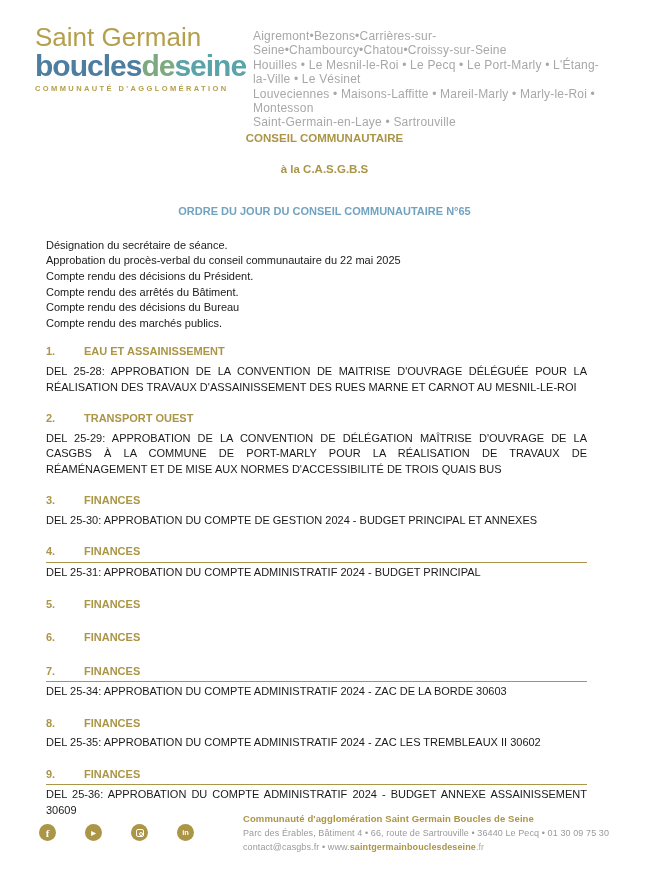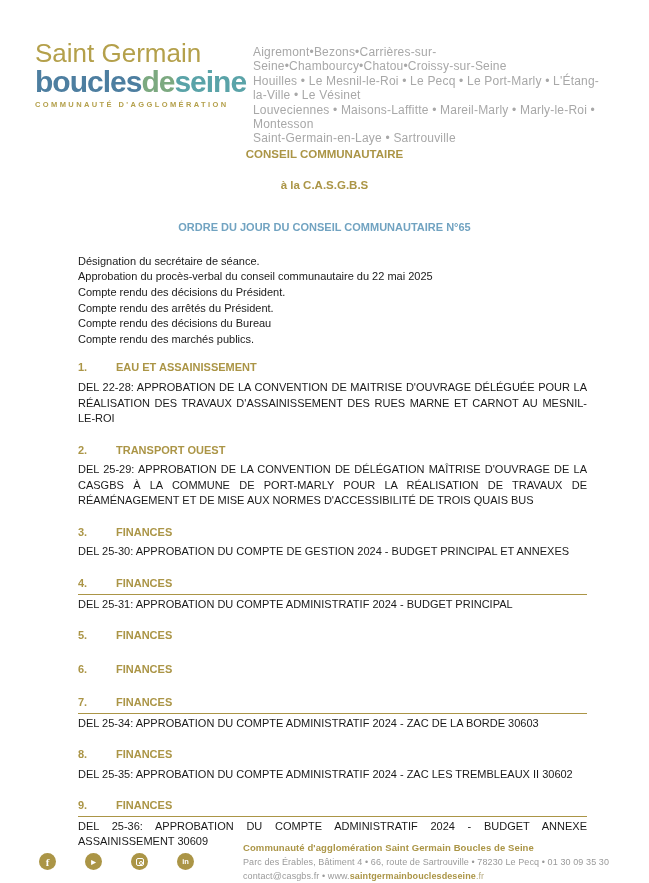--- a/index.html
+++ b/index.html
@@ -7,21 +7,21 @@
   .page {
     position: relative;
     width: 649px; height: 883px;
     margin: 0 auto;
     background: #ffffff;
     font-family: "Liberation Sans", sans-serif;
     color: #1a1a1a;
     overflow: hidden;
   }
   
-  .header { display: flex; padding: 40px 44px 0 35px; }
+  .header { display: flex; padding: 24px 44px 0 35px; }
   .logo { width: 200px; line-height: 1; }
   .logo-line1 { font-size: 26px; color: #b4a04b; letter-spacing: 0px; font-weight: 400; }
   .logo-line2 { font-size: 30px; font-weight: 700; letter-spacing: -1px; margin-top: 1px; }
   .logo-boucles { color: #4d7ea0; }
   .logo-de { color: #7ca980; }
   .logo-seine { color: #5aa3a8; }
   .logo-line3 { font-size: 7.5px; color: #b4a04b; letter-spacing: 2.4px; margin-top: 4px; font-weight: 700; }
   .communes {
     margin-left: auto; width: 352px;
     font-size: 12px; line-height: 14.4px;
@@ -30,36 +30,36 @@
   }
   
   .titles { text-align: center; }
   .title-gold { color: #ab9546; font-weight: 700; font-size: 11.5px; line-height: 16.5px; }
   .title-place { margin-top: 15px; }
   .main-title {
     margin-top: 27px;
     color: #71a3c1; font-weight: 700; font-size: 11px;
   }
   
-  .content { padding: 21px 62px 0 78px; }
+  .content { padding: 21px 62px 0 46px; }
   .preamble { font-size: 11px; line-height: 15.6px; color: #1a1a1a; }
   .items { margin-top: 13px; }
   .item { margin-bottom: 16px; }
   .item-heading {
     display: flex; color: #ab9546; font-weight: 700;
     font-size: 11px; line-height: 15.5px; padding-bottom: 2px;
   }
   .item-heading.underlined { border-bottom: 1px solid #ab9546; }
   .item-num { width: 38px; flex: 0 0 38px; }
   .item-body {
     font-size: 11px; line-height: 15.6px; color: #1a1a1a;
     text-align: justify; margin-top: 2px;
   }
   
-  .footer { position: absolute; left: 0; right: 0; bottom: 0; display: flex; align-items: center; }
+  .footer { position: absolute; left: 0; right: 0; bottom: 29px; display: flex; align-items: center; }
   .social { display: flex; gap: 29px; margin-left: 39px; width: 175px; flex: 0 0 auto; align-items: center; }
   .sicon {
     width: 17px; height: 17px; border-radius: 50%;
     background: #ab9546; color: #ffffff;
     display: flex; align-items: center; justify-content: center;
     font-size: 9px; font-weight: 700; cursor: pointer;
   }
   .sicon.fb::before { content: "f"; font-family: "Liberation Serif", serif; font-size: 11px; }
   .sicon.yt::before { content: "\25B6"; font-size: 6px; }
   .sicon.ig { position: relative; }
@@ -94,33 +94,33 @@
     <div class="title-gold">CONSEIL COMMUNAUTAIRE</div>
     <div class="title-gold title-place">à la C.A.S.G.B.S</div>
     <div class="main-title">ORDRE DU JOUR DU CONSEIL COMMUNAUTAIRE N°65</div>
   </div>
 
   <div class="content">
     <div class="preamble">
       <div>Désignation du secrétaire de séance.</div>
       <div>Approbation du procès-verbal du conseil communautaire du 22 mai 2025</div>
       <div>Compte rendu des décisions du Président.</div>
-      <div>Compte rendu des arrêtés du Président.</div>
+      <div>Compte rendu des arrêtés du Bâtiment.</div>
       <div>Compte rendu des décisions du Bureau</div>
       <div>Compte rendu des marchés publics.</div>
     </div>
 
     <div class="items">
 
       <div class="item">
         <div class="item-heading">
           <span class="item-num">1.</span>
           <span>EAU ET ASSAINISSEMENT</span>
         </div>
-        <div class="item-body">DEL 22-28: APPROBATION DE LA CONVENTION DE MAITRISE D'OUVRAGE DÉLÉGUÉE POUR LA RÉALISATION DES TRAVAUX D'ASSAINISSEMENT DES RUES MARNE ET CARNOT AU MESNIL-LE-ROI</div>
+        <div class="item-body">DEL 25-28: APPROBATION DE LA CONVENTION DE MAITRISE D'OUVRAGE DÉLÉGUÉE POUR LA RÉALISATION DES TRAVAUX D'ASSAINISSEMENT DES RUES MARNE ET CARNOT AU MESNIL-LE-ROI</div>
       </div>
 
       <div class="item">
         <div class="item-heading">
           <span class="item-num">2.</span>
           <span>TRANSPORT OUEST</span>
         </div>
         <div class="item-body">DEL 25-29: APPROBATION DE LA CONVENTION DE DÉLÉGATION MAÎTRISE D'OUVRAGE DE LA CASGBS À LA COMMUNE DE PORT-MARLY POUR LA RÉALISATION DE TRAVAUX DE RÉAMÉNAGEMENT ET DE MISE AUX NORMES D'ACCESSIBILITÉ DE TROIS QUAIS BUS</div>
       </div>
 
@@ -185,18 +185,18 @@
     <div class="social">
       <div class="sicon fb"></div>
       <div class="sicon yt"></div>
       <div class="sicon ig">
           <span class="cam"></span>
         </div>
       <div class="sicon li"></div>
     </div>
     <div class="footer-text">
       <div class="footer-org">Communauté d'agglomération Saint Germain Boucles de Seine</div>
-      <div>Parc des Érables, Bâtiment 4 • 66, route de Sartrouville • 78230 Le Pecq • 01 30 09 35 30</div>
+      <div>Parc des Érables, Bâtiment 4 • 66, route de Sartrouville • 36440 Le Pecq • 01 30 09 75 30</div>
       <div><span>contact@casgbs.fr • www.</span><span class="footer-link-bold">saintgermainbouclesdeseine</span><span class="footer-link">.fr</span></div>
     </div>
   </div>
 
 </div>
 
 </body></html>

